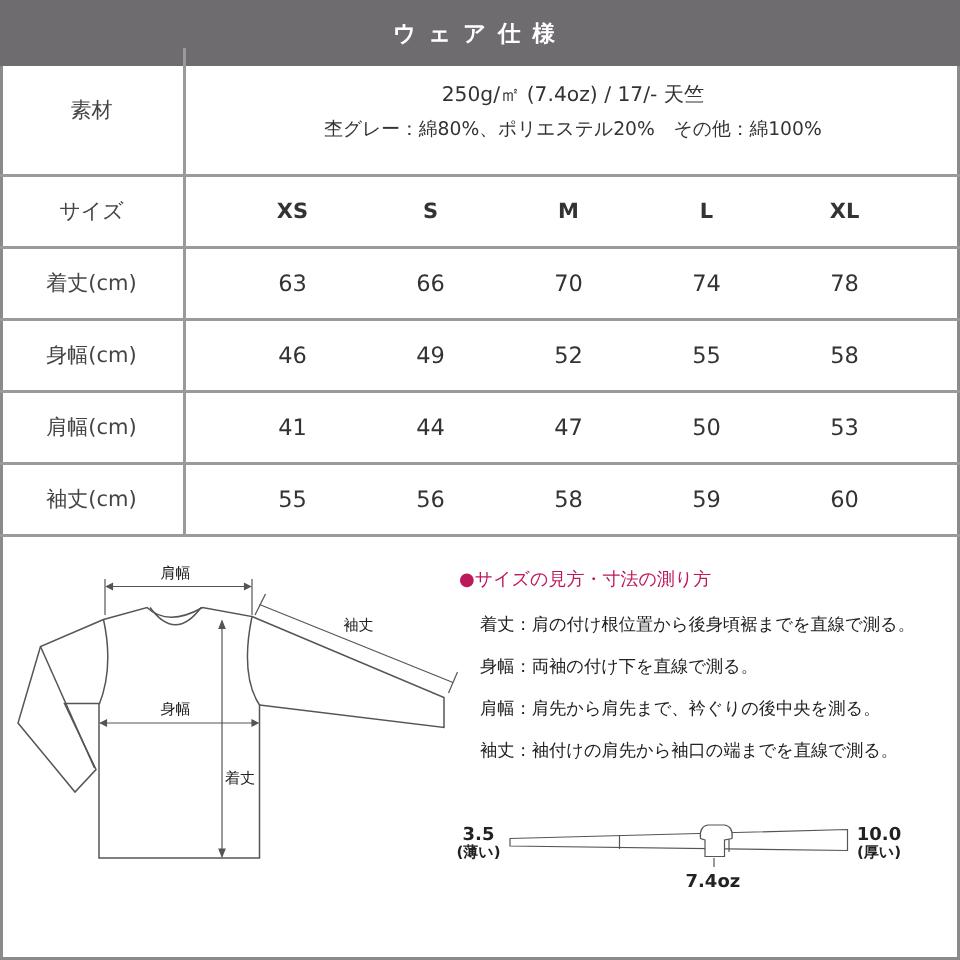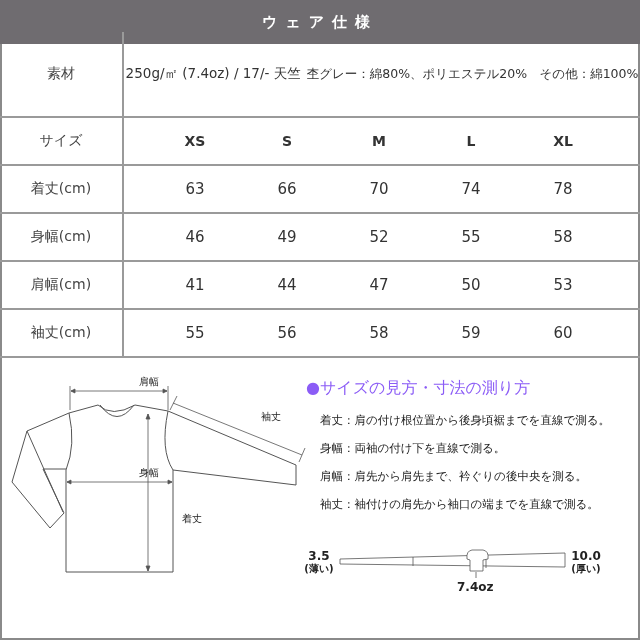--- a/index.html
+++ b/index.html
@@ -13,36 +13,36 @@
             color: #ffffff; font-size: 15px; font-weight: bold; letter-spacing: 8px;
             display: flex; align-items: center; justify-content: center; }
 
   .table { position: absolute; left: 0; top: 32px; width: 640px; border-radius: 22px; }
   .row { position: relative; display: flex; border-bottom: 2px solid #9a9a9a; }
   .row .label { width: 124px; border-right: 2px solid #9a9a9a; display: flex; align-items: center;
                 justify-content: center; font-size: 14px; color: #444; }
   .row .cells { flex: 1; display: flex; align-items: center; }
   .row .cell { position: absolute; transform: translateX(-50%); font-size: 15px; color: #333; }
   .row.material { height: 86px; }
-  .row.material .content { flex: 1; display: flex; flex-direction: row; align-items: center; justify-content: center; gap: 6px; }
+  .row.material .content { flex: 1; display: flex; flex-direction: column; align-items: center; justify-content: center; gap: 6px; }
   .row.material .line1 { font-size: 13.5px; color: #333; }
   .row.material .line2 { font-size: 12.5px; color: #333; }
   .row.std { height: 48px; }
   .row.size-head .cell { font-weight: bold; font-size: 14px; }
 
   .howto { position: absolute; left: 306px; top: 378px; width: 330px; }
-  .howto .title { font-size: 16px; color: #8b5cf6; margin-bottom: 14px; }
+  .howto .title { font-size: 12px; color: #be185d; margin-bottom: 14px; }
   .howto .item { font-size: 11.5px; color: #222; margin-left: 14px; margin-bottom: 13px; white-space: nowrap; }
 
   .gauge-label { position: absolute; text-align: center; color: #222; }
   .gauge-label .num { font-size: 12px; font-weight: bold; line-height: 13px; }
   .gauge-label .sub { font-size: 10px; font-weight: bold; line-height: 11px; text-align: center; }
   .gauge-current { position: absolute; font-size: 12px; font-weight: bold; color: #222; }
 
-  .dim-label { position: absolute; font-size: 10px; color: #222; margin-left: 32px; }
+  .dim-label { position: absolute; font-size: 10px; color: #222; }
 </style>
 </head>
 <body>
 
 <div class="frame"></div>
 
 <div class="header">
   <span>ウェア仕様</span>
 </div>
 

